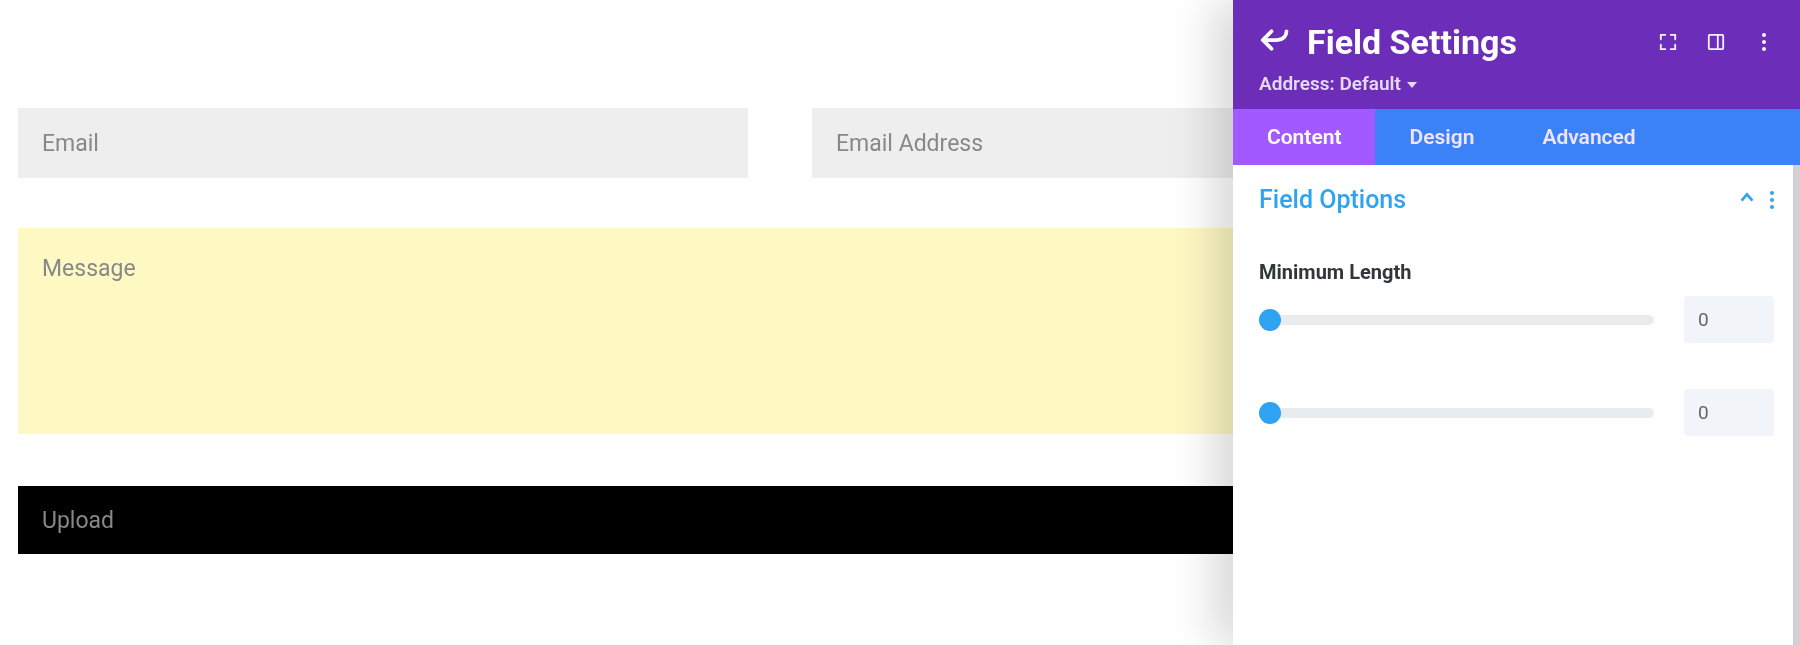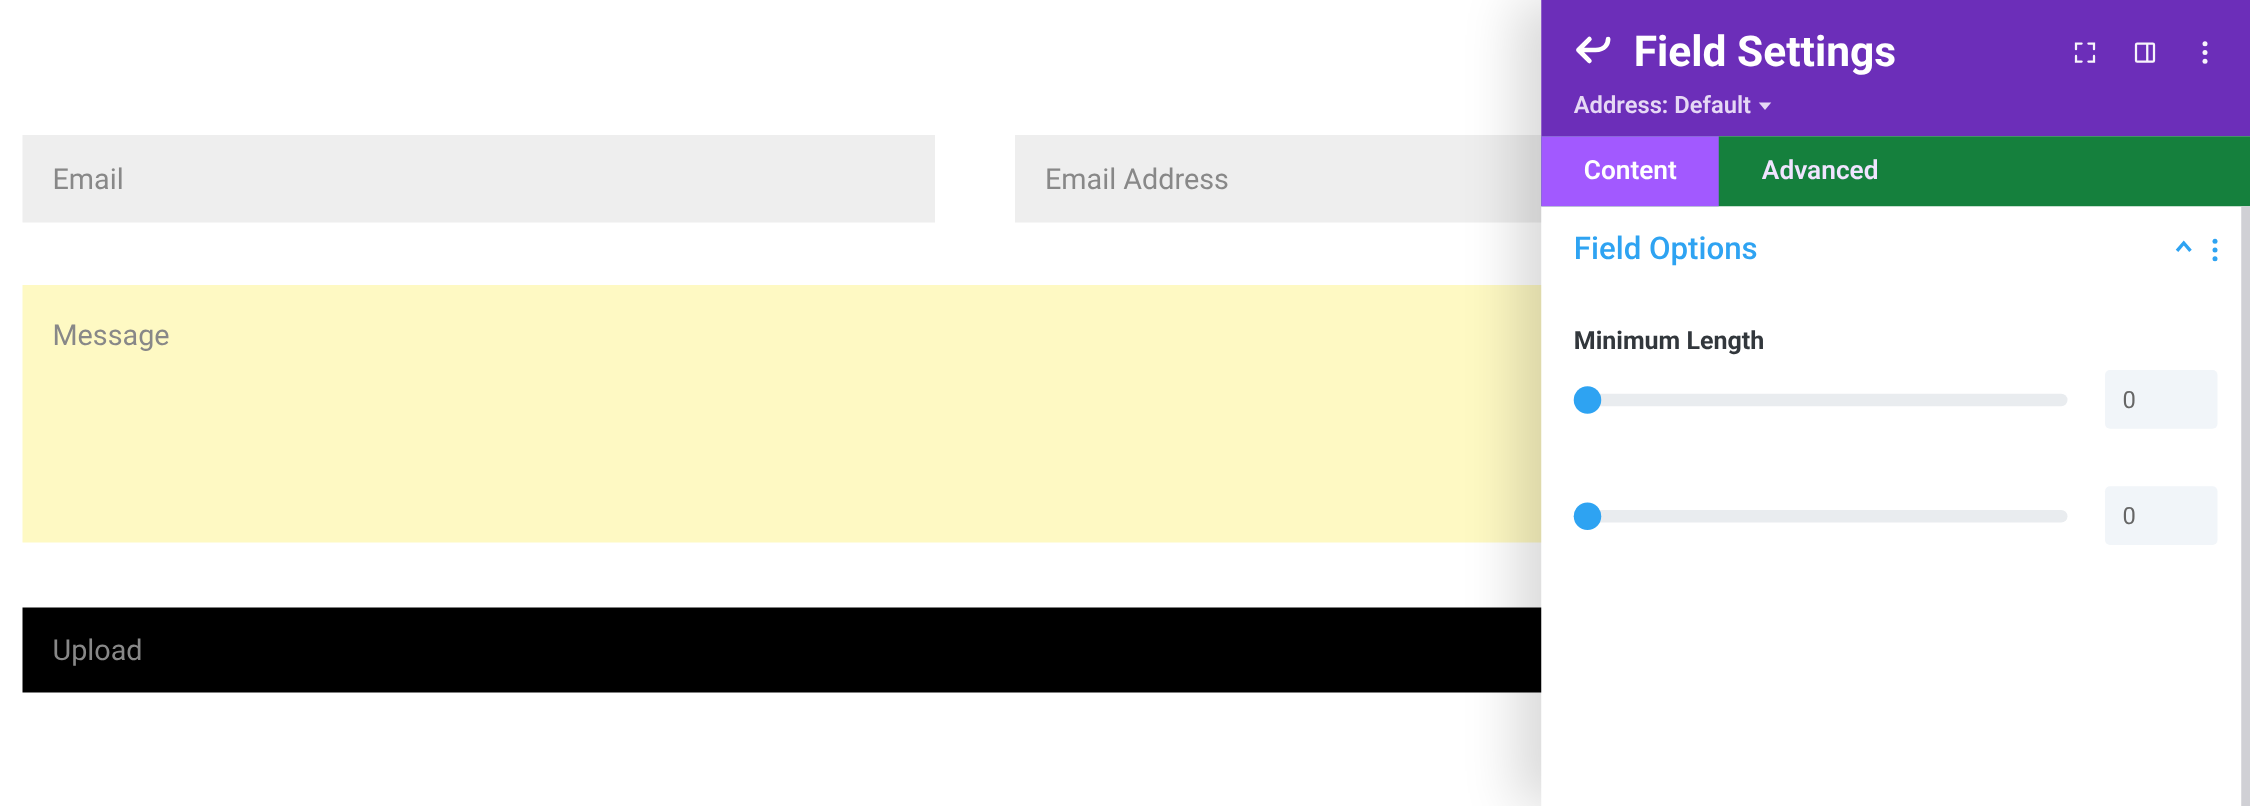--- a/index.html
+++ b/index.html
@@ -123,21 +123,21 @@
     width: 0; height: 0;
     border-left: 5px solid transparent;
     border-right: 5px solid transparent;
     border-top: 6px solid #e6d8f5;
     margin-top: 3px;
   }
 
   
   .tabs {
     display: flex;
-    background: #15803d;
+    background: #3b82f6;
     color: #fff;
   }
   .tab {
     flex: 0 0 auto;
     padding: 16px 34px;
     font-size: 21px;
     font-weight: 600;
     cursor: pointer;
     color: #f0e4ff;
   }
@@ -322,20 +322,21 @@
       </div>
     </div>
     <div class="panel-preset">
       <span>Address: Default</span>
       <span class="caret-down"></span>
     </div>
   </div>
 
   <div class="tabs">
     <div class="tab active">Content</div>
+    <div class="tab">Design</div>
     <div class="tab">Advanced</div>
   </div>
 
   <div class="panel-body">
     <div class="scroll-indicator"></div>
 
     <div class="section-header">
       <div class="section-title">Field Options</div>
       <div class="section-icons">
         <span class="chev-up">

